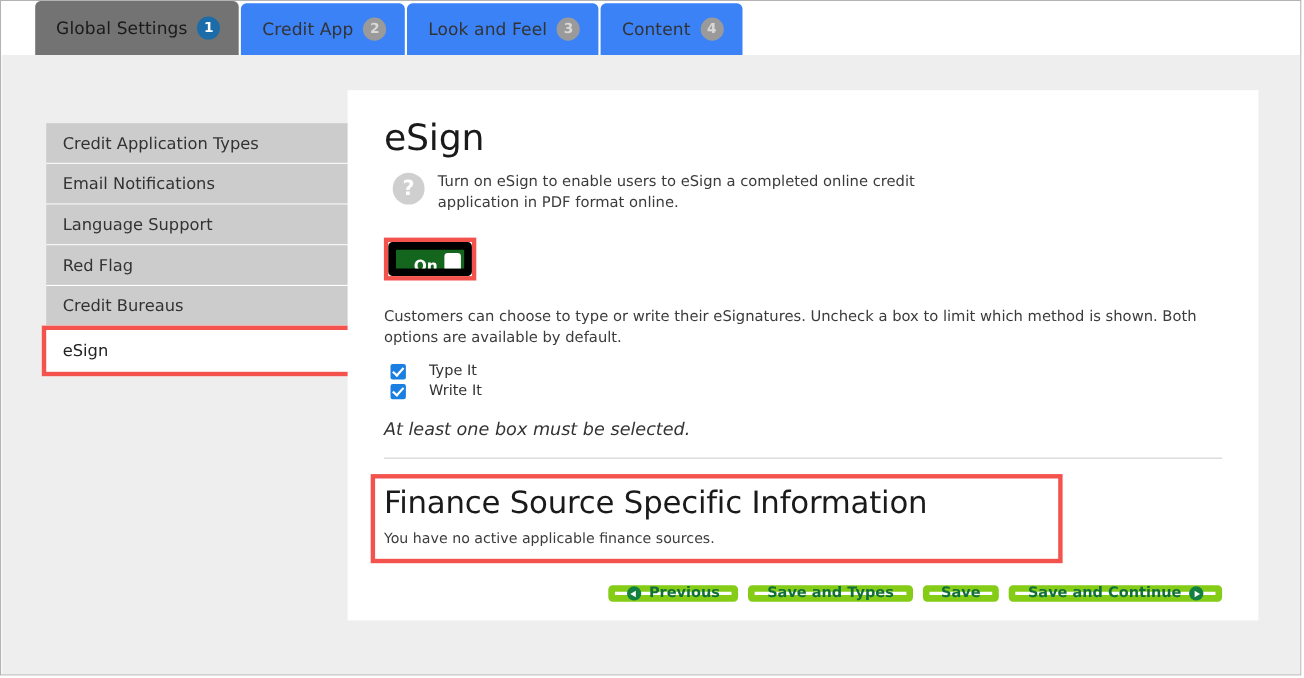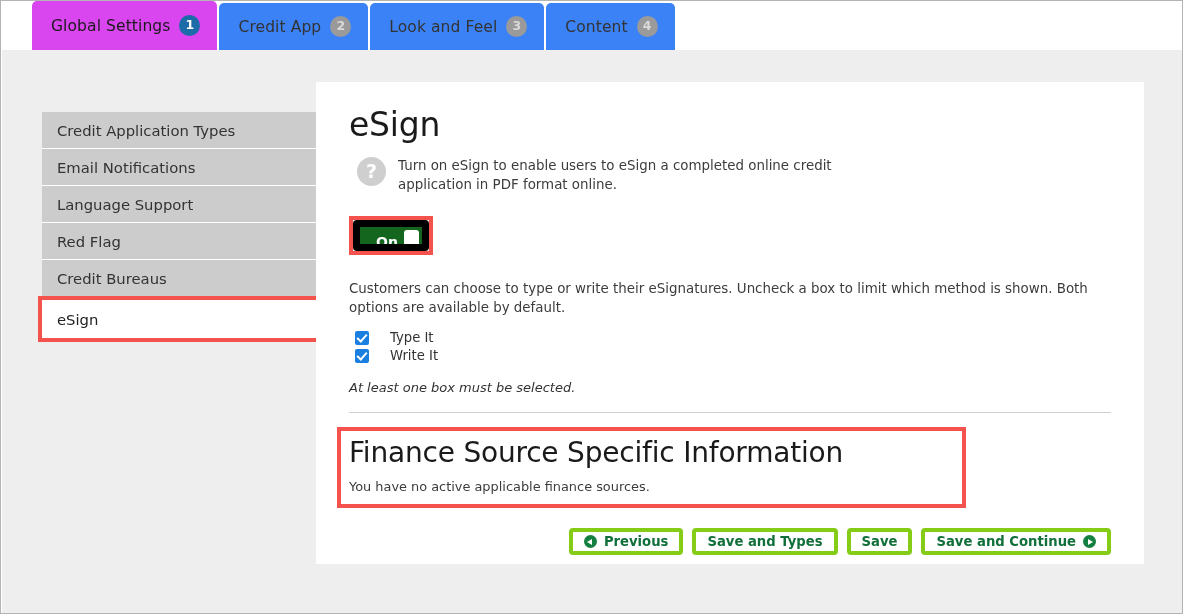--- a/index.html
+++ b/index.html
@@ -50,21 +50,21 @@
     border-top-right-radius: 5px;
     background: #3b82f6;
     color: #333333;
     font-size: 15.5px;
     letter-spacing: .1px;
     cursor: pointer;
     margin-right: 2px;
     position: relative;
   }
   .tab.active {
-    background: #d946ef;
+    background: #737373;
     color: #1a1a1a;
     height: 49px;
     z-index: 3;
   }
   .tab-label { white-space: nowrap; }
   .badge {
     display: inline-flex;
     align-items: center;
     justify-content: center;
     width: 21px; height: 21px;
@@ -250,21 +250,21 @@
     border-width: 0 2px 2px 0;
     transform: rotate(42deg);
   }
   .check-label {
     margin-left: 21px;
     font-size: 13.2px;
     color: #333333;
   }
   .note-italic {
     margin-top: 16px;
-    font-size: 13px;
+    font-size: 16px;
     font-style: italic;
     color: #333333;
   }
   .divider {
     margin-top: 17px;
     height: 1px;
     background: #d0d0d0;
     width: 762px;
   }
 
@@ -298,24 +298,24 @@
     justify-content: flex-end;
     gap: 9px;
     margin-top: 20px;
     padding-right: 0px;
   }
   .btn {
     display: inline-flex;
     align-items: center;
     justify-content: center;
     gap: 7px;
-    height: 27px;
+    height: 15px;
     padding: 0 11px;
     box-sizing: border-box;
-    border: 4px solid #84cc16;
+    border: 6px solid #84cc16;
     border-radius: 4px;
     background: #ffffff;
     color: #11703a;
     font-size: 13.2px;
     font-weight: bold;
     cursor: pointer;
     white-space: nowrap;
   }
   .circ-icon {
     width: 13px; height: 13px;

